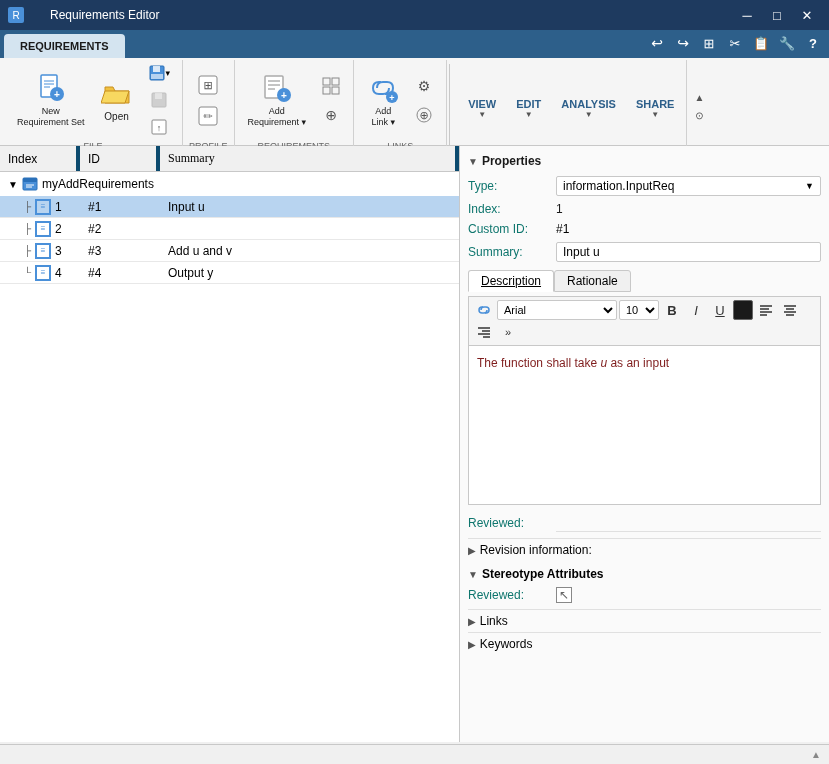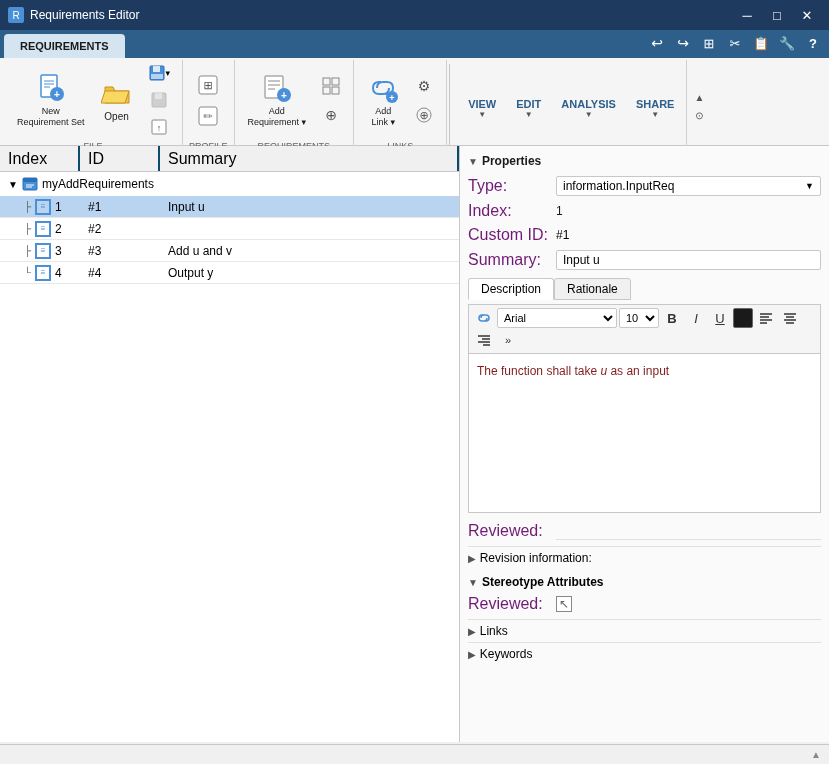--- a/index.html
+++ b/index.html
@@ -10,21 +10,21 @@
       background: #1e3a5f;
       color: white;
       height: 30px;
       display: flex;
       align-items: center;
       padding: 0 8px;
       justify-content: space-between;
     }
     .title-bar-left { display: flex; align-items: center; gap: 6px; }
     .title-bar-icon { width: 16px; height: 16px; background: #4a90d9; border-radius: 2px; display: flex; align-items: center; justify-content: center; font-size: 10px; color: white; }
-    .title-bar-title { font-size: 12px; color: white; }
+    .title-bar-title { font-size: 12px; color: white; margin-left: 20px; }
     .title-bar-controls { display: flex; gap: 2px; }
     .title-btn { width: 28px; height: 22px; background: none; border: none; color: white; cursor: pointer; display: flex; align-items: center; justify-content: center; font-size: 13px; }
 
     
     .tab-bar {
       background: #2d5f8a;
       height: 28px;
       display: flex;
       align-items: flex-end;
       padding: 0 4px;
@@ -109,27 +109,27 @@
     .table-header {
       display: flex;
       background: #f0f0f0;
       border-bottom: 1px solid #c8c8c8;
       height: 26px;
     }
     .th {
       display: flex;
       align-items: center;
       padding: 0 8px;
-      font-size: 16px;
-      border-right: 2px solid #0c4a6e;
+      font-size: 12px;
+      border-right: 4px solid #0c4a6e;
       flex-shrink: 0;
     }
     .th-index { width: 80px; }
     .th-id { width: 80px; }
-    .th-summary { flex: 1; }
+    .th-summary { flex: 1; font-family: Liberation Serif, serif; }
 
     .table-body { flex: 1; overflow-y: auto; }
     .tree-root {
       display: flex;
       align-items: center;
       padding: 4px 8px;
       font-size: 12px;
       gap: 4px;
       cursor: pointer;
     }
@@ -175,22 +175,22 @@
     .section-arrow { font-size: 10px; color: #555; }
 
     .prop-row {
       display: flex;
       align-items: center;
       margin-bottom: 6px;
       gap: 8px;
     }
     .prop-label {
       width: 80px;
-      font-size: 16px;
-      color: #701a75;
+      font-size: 12px;
+      color: #0f766e;
       flex-shrink: 0;
     }
     .prop-value {
       flex: 1;
       font-size: 12px;
       color: #1a1a1a;
     }
     .prop-input {
       flex: 1;
       border: 1px solid #c8c8c8;
@@ -223,20 +223,21 @@
       font-size: 12px;
       border: 1px solid #c8c8c8;
       background: #f0f0f0;
       cursor: pointer;
       border-radius: 3px 3px 0 0;
     }
     .desc-tab.active {
       background: white;
       border-bottom-color: white;
       z-index: 1;
+      text-decoration: underline;
     }
 
     
     .format-toolbar {
       display: flex;
       align-items: center;
       gap: 2px;
       padding: 3px 4px;
       border: 1px solid #c8c8c8;
       border-bottom: none;

